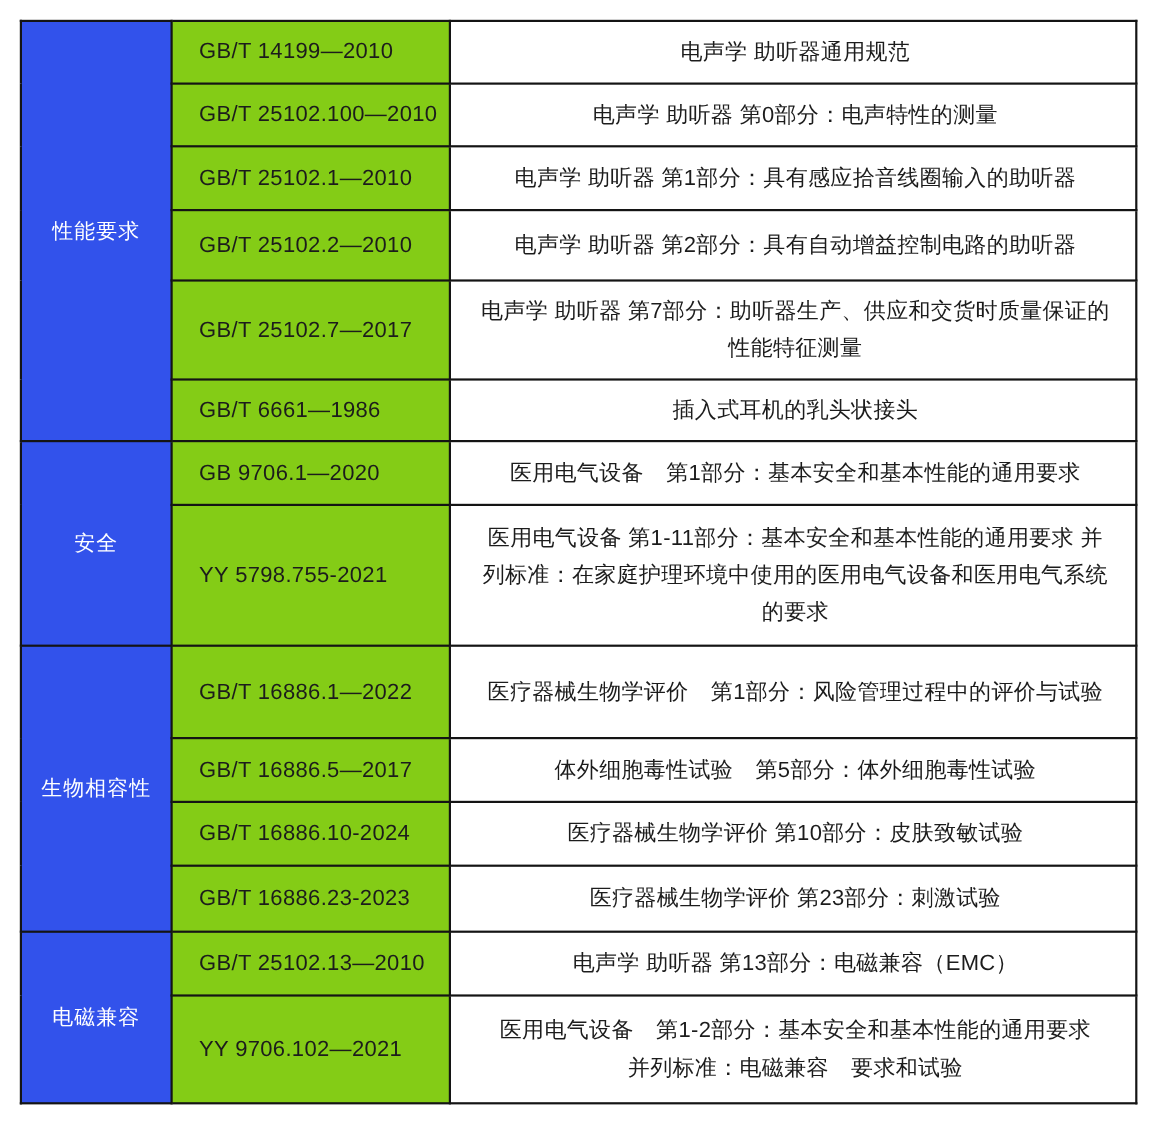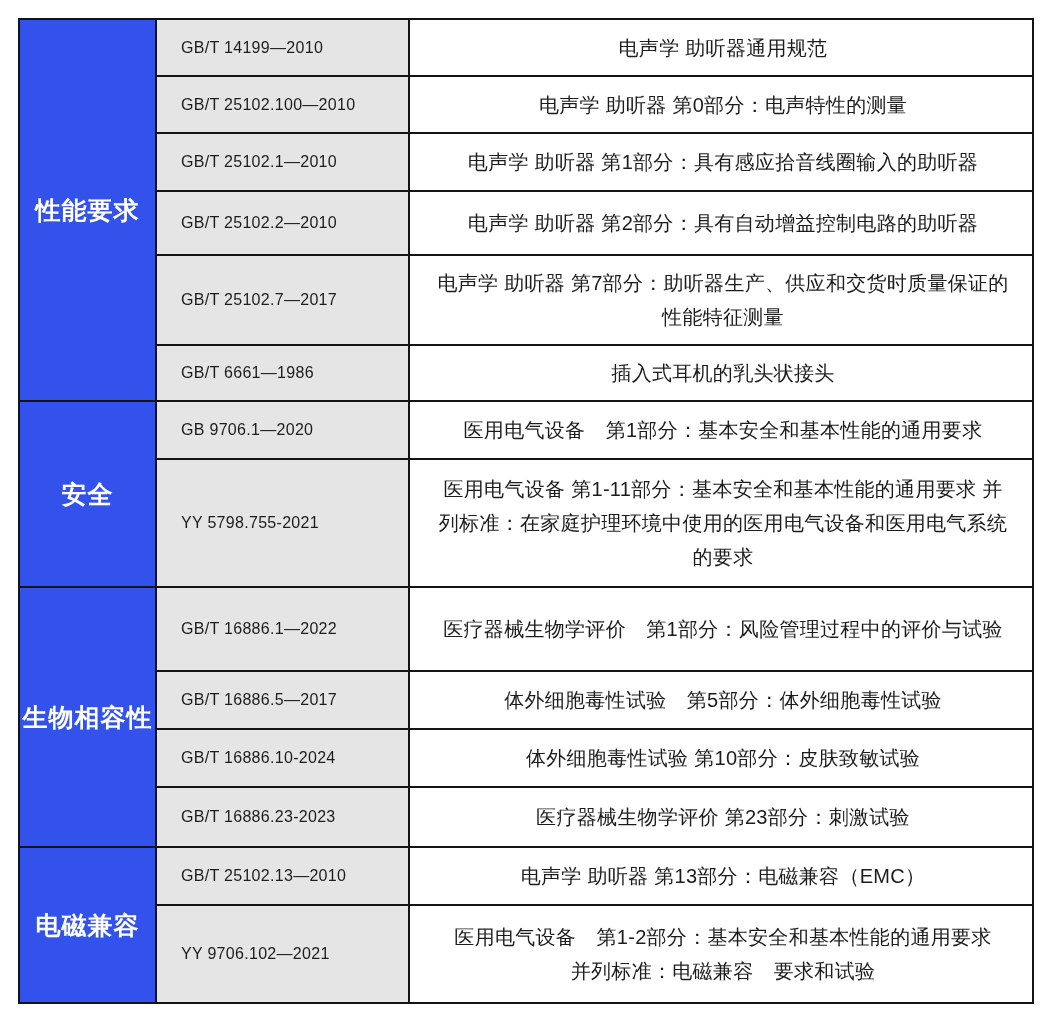--- a/index.html
+++ b/index.html
@@ -29,30 +29,30 @@
   }
   table.standards td {
     border: 2px solid var(--border-color, #141414);
     vertical-align: middle;
     box-sizing: border-box;
   }
   td.cat {
     background: var(--accent-color, #3252EB);
     color: var(--category-text-color, #ffffff);
     text-align: center;
-    font-size: 25px;
+    font-size: 19px;
     letter-spacing: 1px;
-    font-weight: 700;
+    font-weight: 400;
   }
   td.std {
-    font-size: 16px;
+    font-size: 20px;
     color: var(--text-color, #1c1c1c);
     padding: 6px 8px 6px 24px;
     letter-spacing: 0.3px;
-    background: #e5e5e5;
+    background: #84cc16;
     white-space: nowrap;
   }
   td.desc {
     font-size: 20px;
     color: var(--text-color, #1c1c1c);
     padding: 10px 22px 10px 26px;
     line-height: 1.7;
     background: #ffffff;
     letter-spacing: 0.3px;
     text-align: center;
@@ -108,21 +108,21 @@
             <td class="cat" rowspan="4">生物相容性</td>
             <td class="std">GB/T 16886.1—2022</td>
             <td class="desc">医疗器械生物学评价　第1部分：风险管理过程中的评价与试验</td>
           </tr>
           <tr style="height: 58px;">
             <td class="std">GB/T 16886.5—2017</td>
             <td class="desc">体外细胞毒性试验　第5部分：体外细胞毒性试验</td>
           </tr>
           <tr style="height: 58px;">
             <td class="std">GB/T 16886.10-2024</td>
-            <td class="desc">体外细胞毒性试验 第10部分：皮肤致敏试验</td>
+            <td class="desc">医疗器械生物学评价 第10部分：皮肤致敏试验</td>
           </tr>
           <tr style="height: 60px;">
             <td class="std">GB/T 16886.23-2023</td>
             <td class="desc">医疗器械生物学评价 第23部分：刺激试验</td>
           </tr>
           <tr style="height: 58px;">
             <td class="cat" rowspan="2">电磁兼容</td>
             <td class="std">GB/T 25102.13—2010</td>
             <td class="desc">电声学 助听器 第13部分：电磁兼容（EMC）</td>
           </tr>

